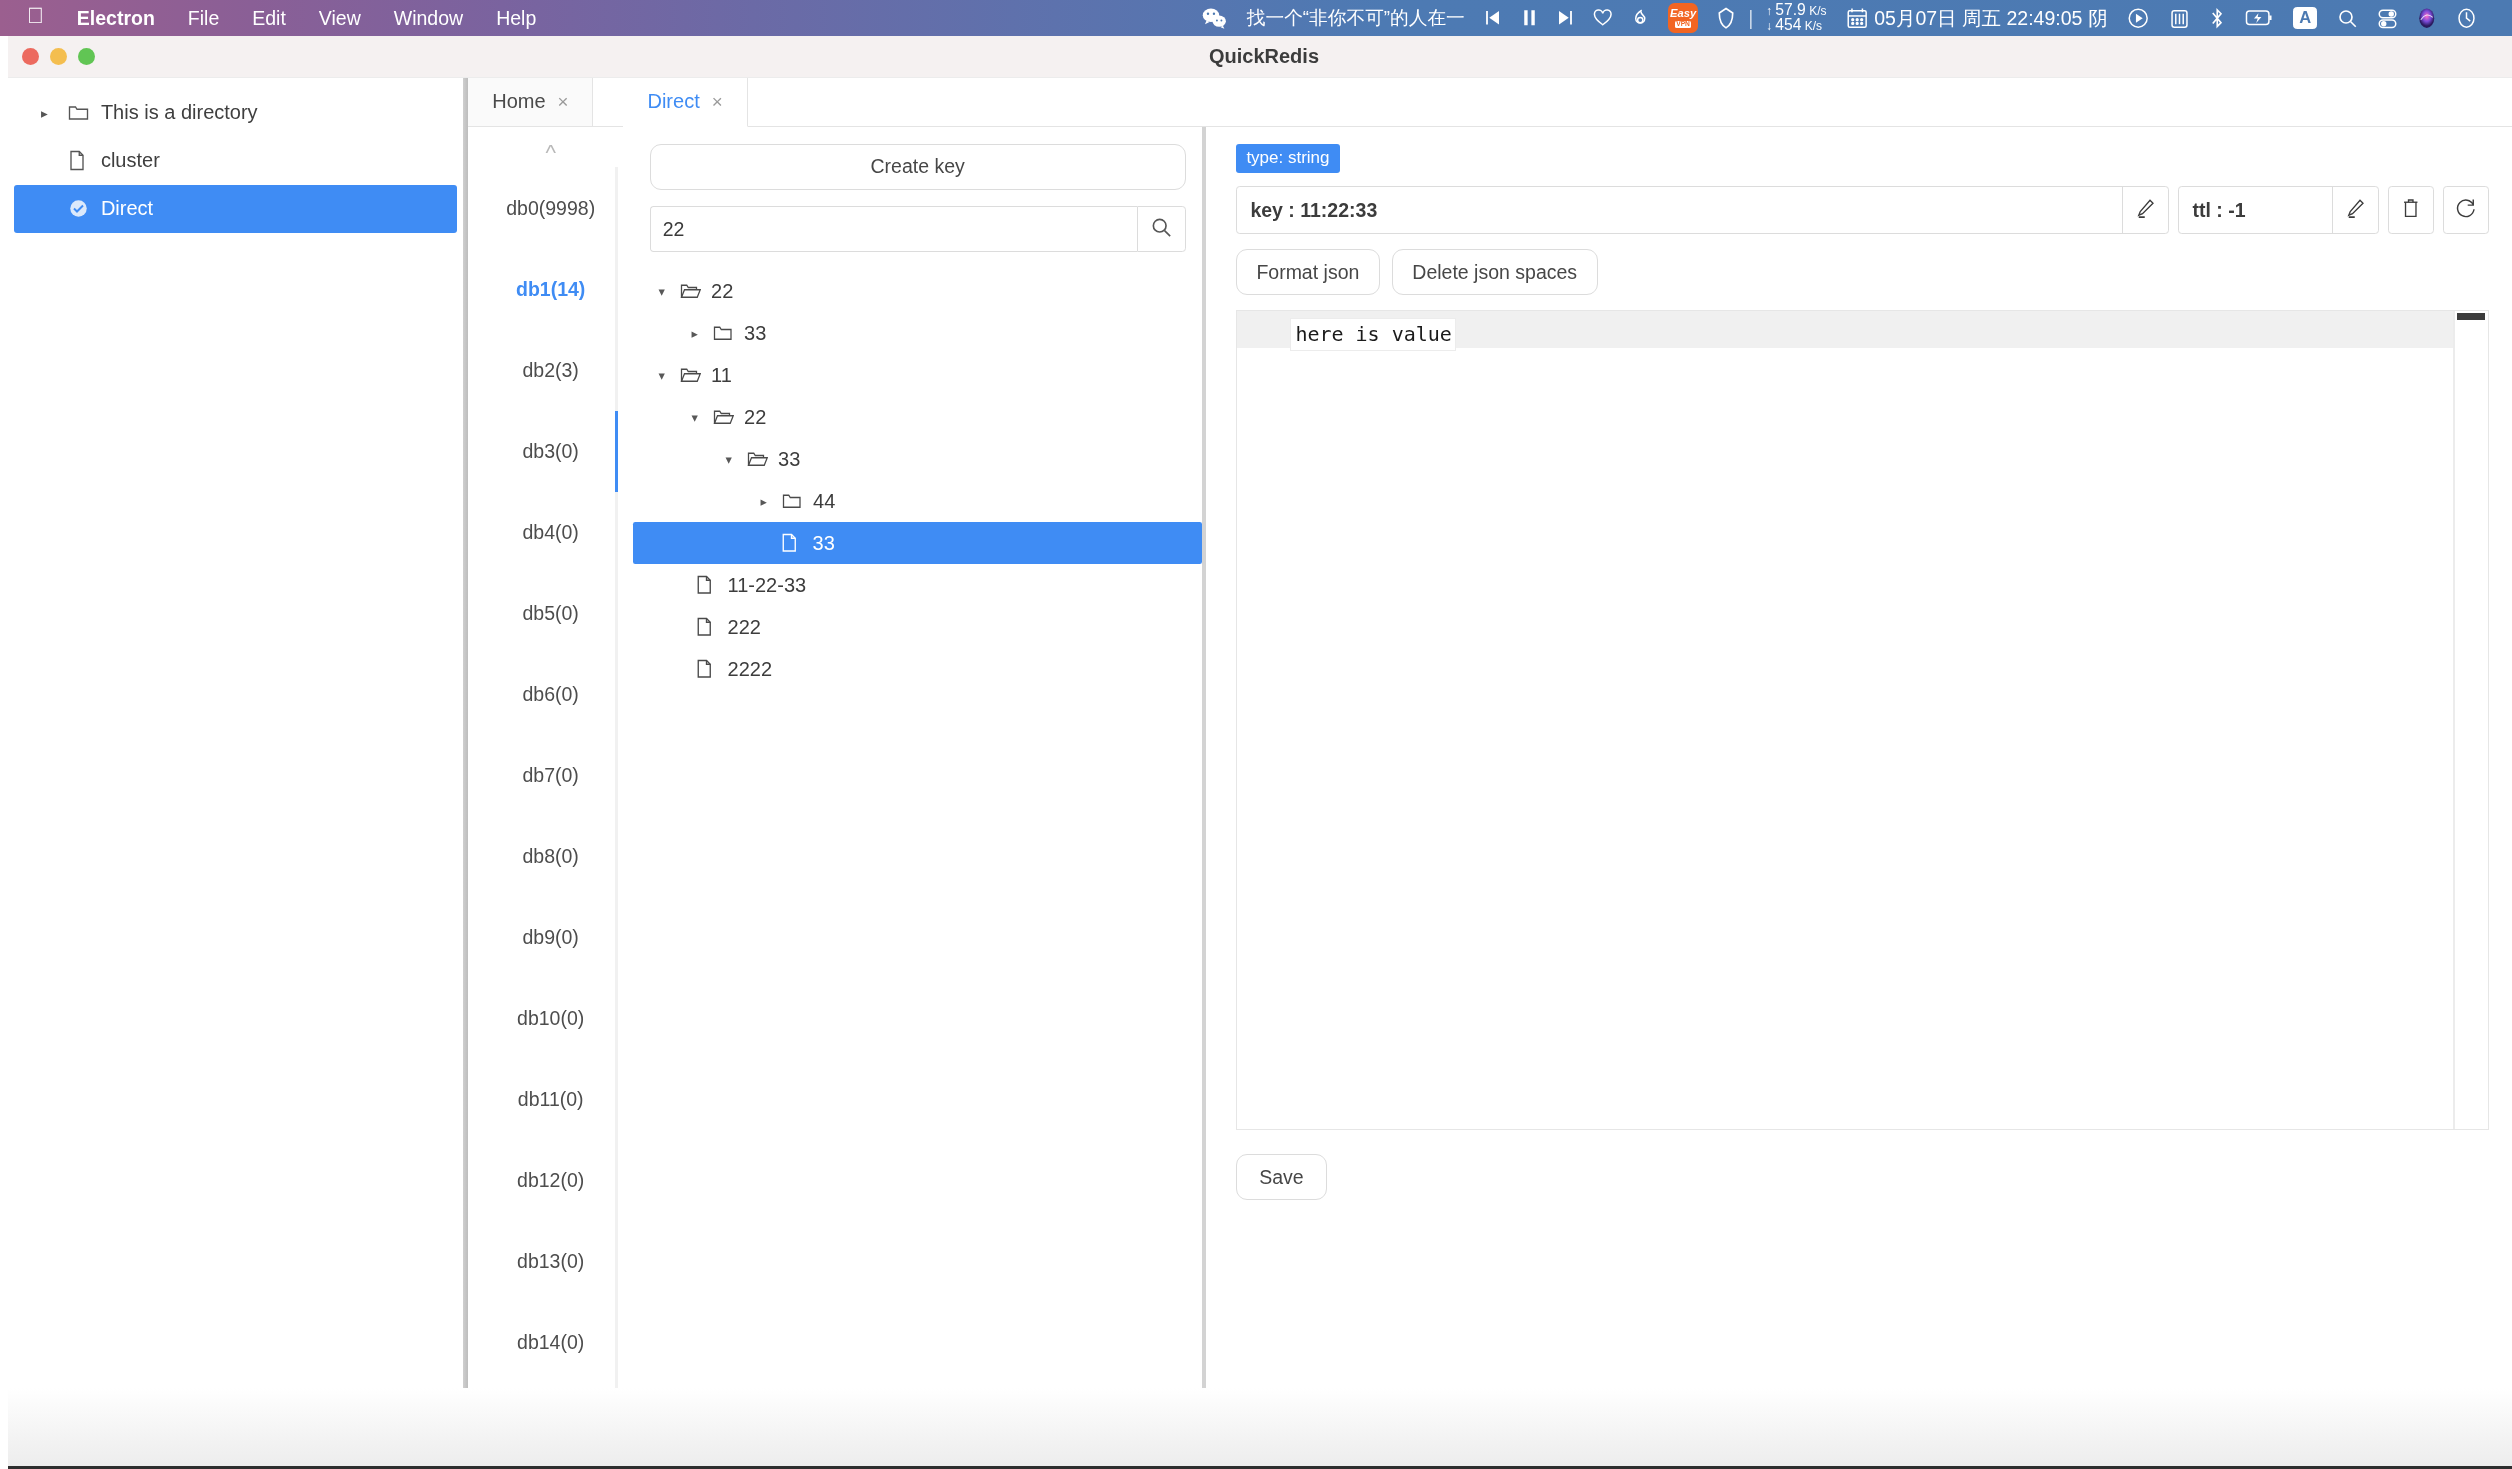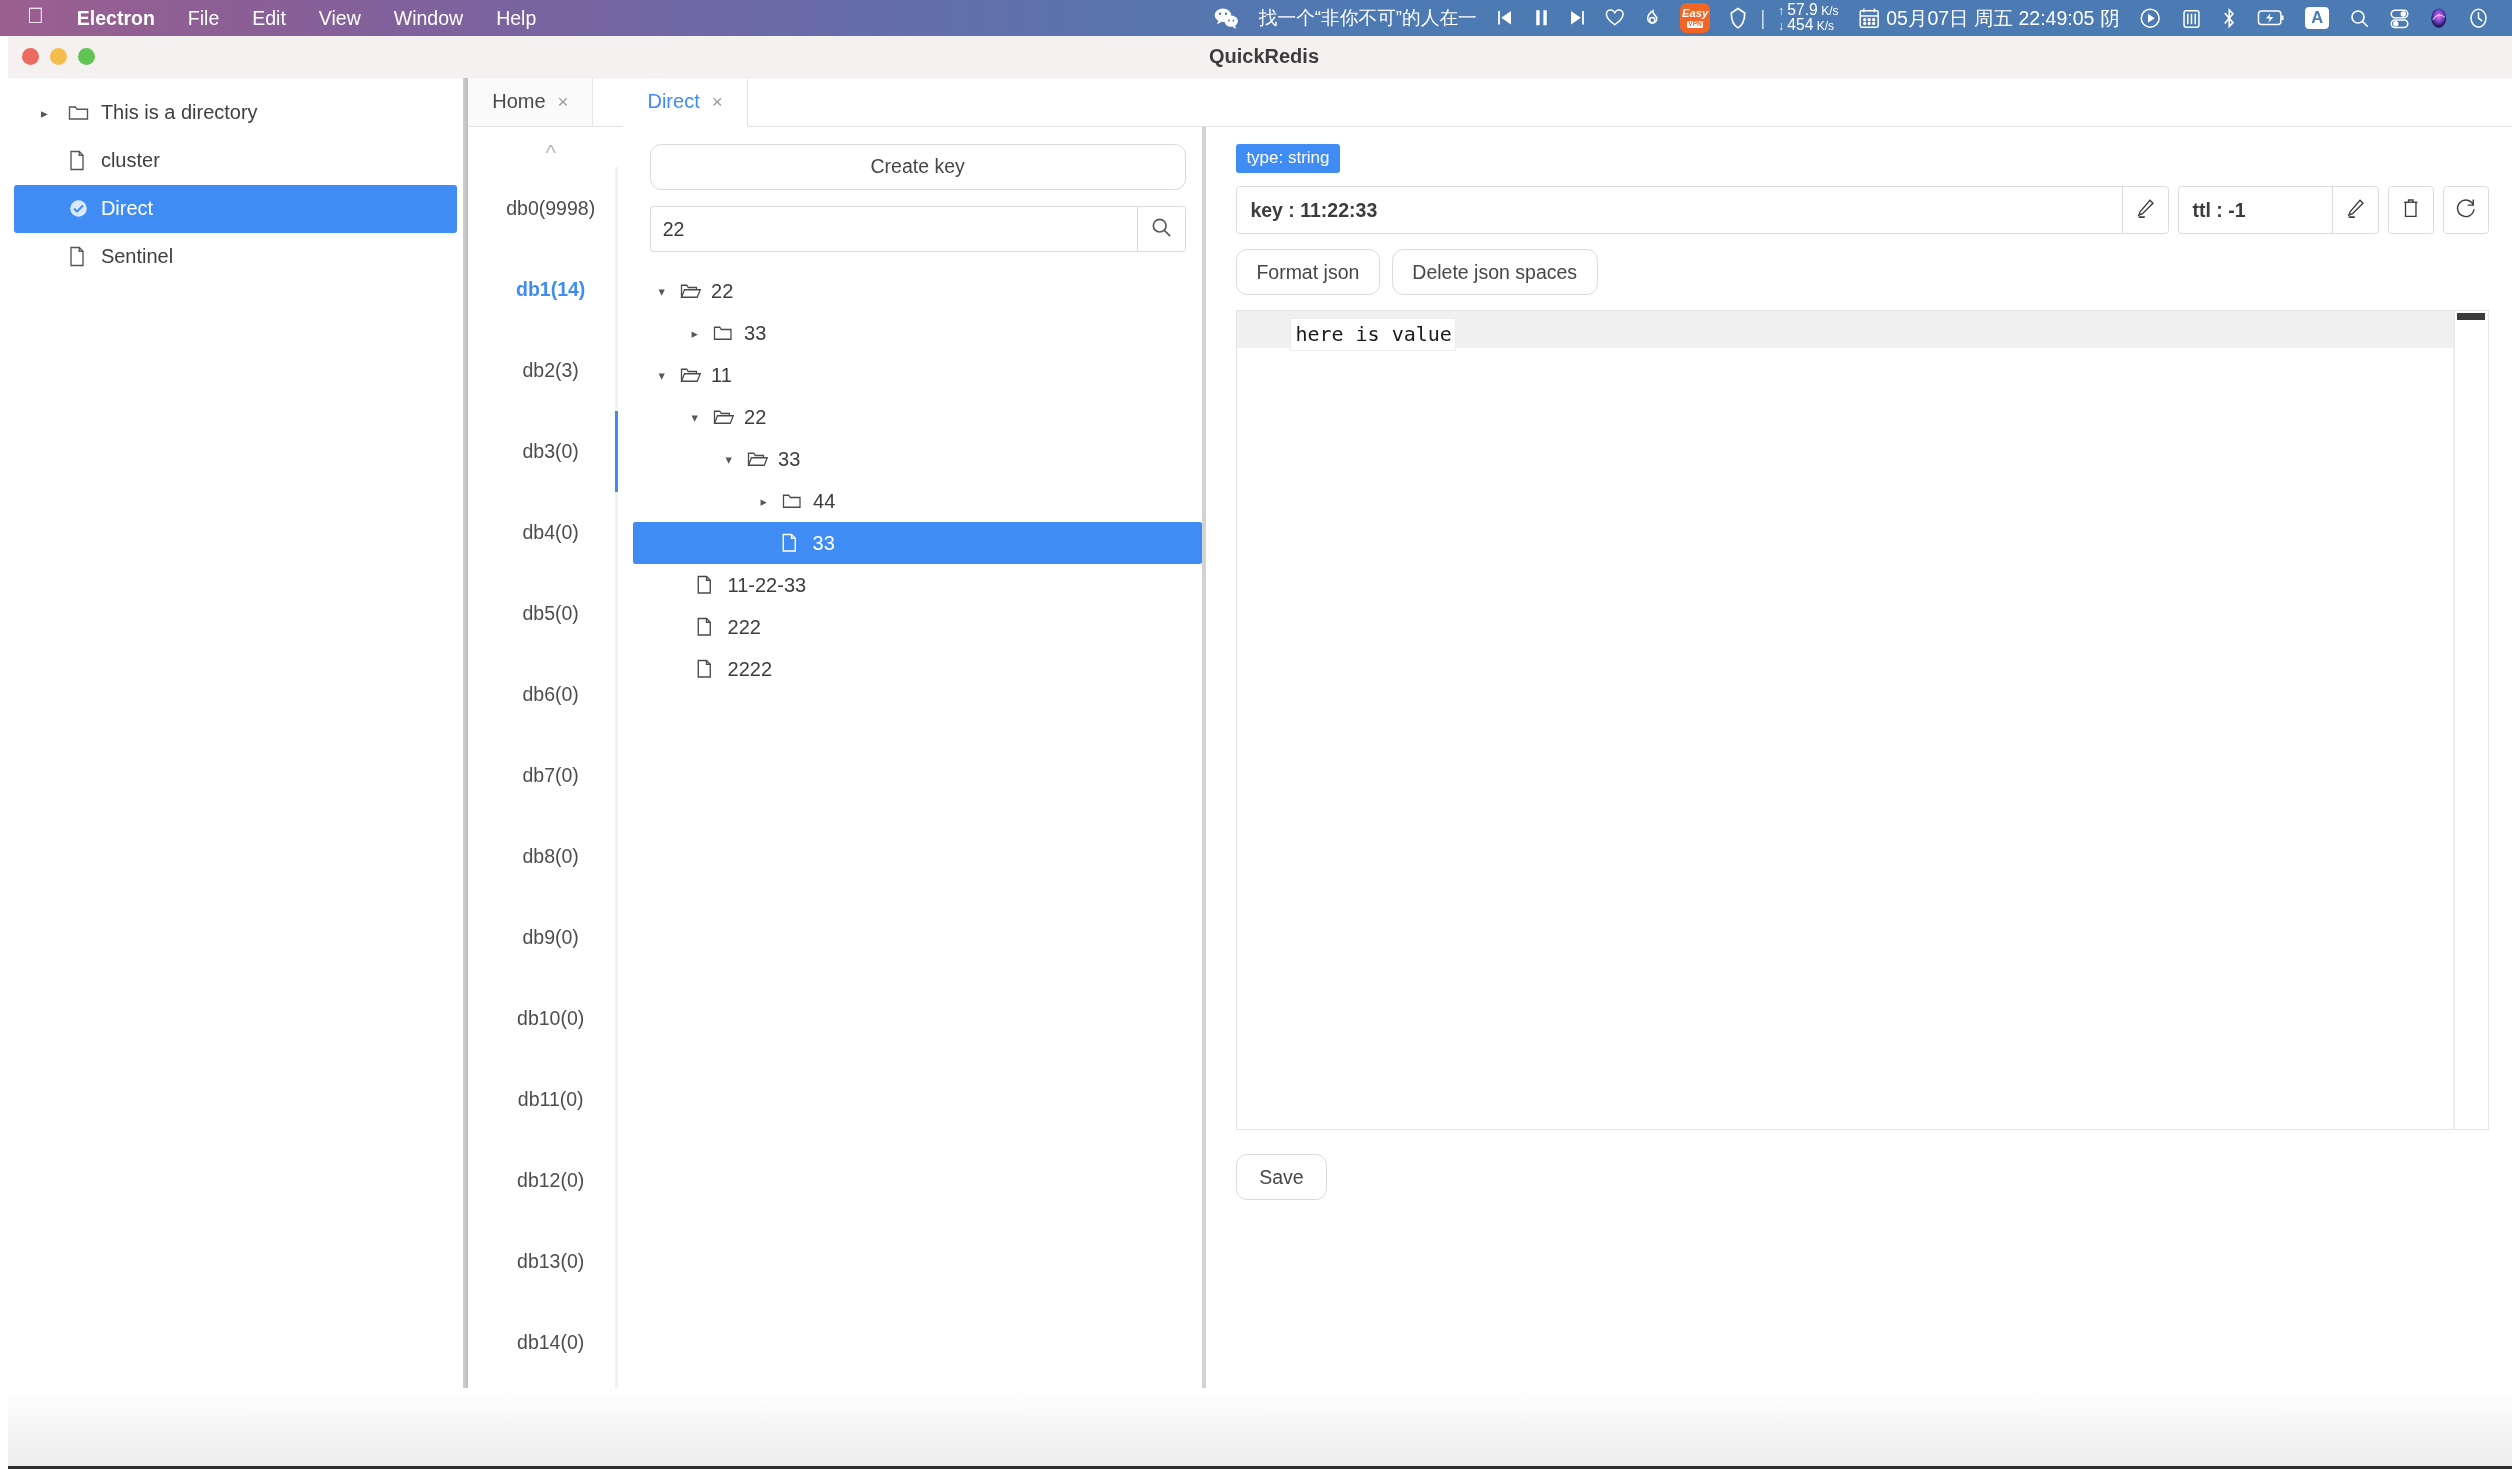--- a/index.html
+++ b/index.html
@@ -16,21 +16,21 @@
     width: 2512px; height: 36px;
     background: linear-gradient(90deg,#9b5f8f 0%, #8a5f96 10%, #7a639f 20%, #6b6aa6 30%, #5d72ad 42%, #4d7ab3 55%, #4c7ab2 100%);
     display: flex; align-items: center;
     color: #ffffff;
     font-size: 19.5px;
   }
   .mb-left { display: flex; align-items: center; gap: 0px; padding-left: 19.5px; }
   .mb-left .apple { font-size: 22.4px; line-height: 1; padding: 0 16.5px 3px 7.5px; }
   .mb-item { padding: 0 16.5px; white-space: nowrap; }
   .mb-item.bold { font-weight: bold; }
-  .mb-right { margin-left: auto; display: flex; align-items: center; padding-right: 13px; }
+  .mb-right { margin-left: auto; display: flex; align-items: center; padding-right: 25px; }
   .mb-r-item { padding: 0 9.7px; display: flex; align-items: center; white-space: nowrap; }
   .mb-r-item svg { display:block; }
   .wechat-text { font-size: 18.7px; max-width: 247px; overflow: hidden; text-overflow: clip; white-space: nowrap; }
   .easyvpn {
     width: 30px; height: 30px; border-radius: 6.7px; background: #f26522;
     display:flex; flex-direction:column; align-items:center; justify-content:center;
     font-size: 11.2px; font-style: italic; font-weight: bold; color:#fff; line-height:1;
   }
   .easyvpn .sub { font-size: 6.7px; font-style: normal; background:#fff; color:#f26522; border-radius:1.5px; padding:0 1.5px; margin-top:1.5px;}
   .datetime { font-size: 19.5px; display:flex; align-items:center; gap:6px; }
@@ -443,30 +443,20 @@
       <div class="conn-item selected">
         <span class="conn-caret empty"></span>
         <span class="conn-ico">
           <svg width="21" height="21" viewBox="0 0 28 28">
               <circle cx="14" cy="14" r="11" fill="#dbe9fb"></circle>
               <path d="M8 14 L12 18 L20 10" fill="none" stroke="#3f8cf4" stroke-width="2.6"></path>
             </svg>
         </span>
         <span>Direct</span>
       </div>
-      <div class="conn-item">
-        <span class="conn-caret empty"></span>
-        <span class="conn-ico">
-          <svg width="18" height="21" viewBox="0 0 24 28" fill="none" stroke="#555" stroke-width="1.8">
-              <path d="M4 2 L15 2 L20 7 L20 26 L4 26 Z"></path>
-              <path d="M15 2 L15 7 L20 7"></path>
-            </svg>
-        </span>
-        <span>Sentinel</span>
-      </div>
     </div>
 
     <div class="pane-splitter"></div>
 
     <div class="main">
 
       <div class="tabbar">
         <div class="tab">
           <span>Home</span>
           <span class="x">×</span>

